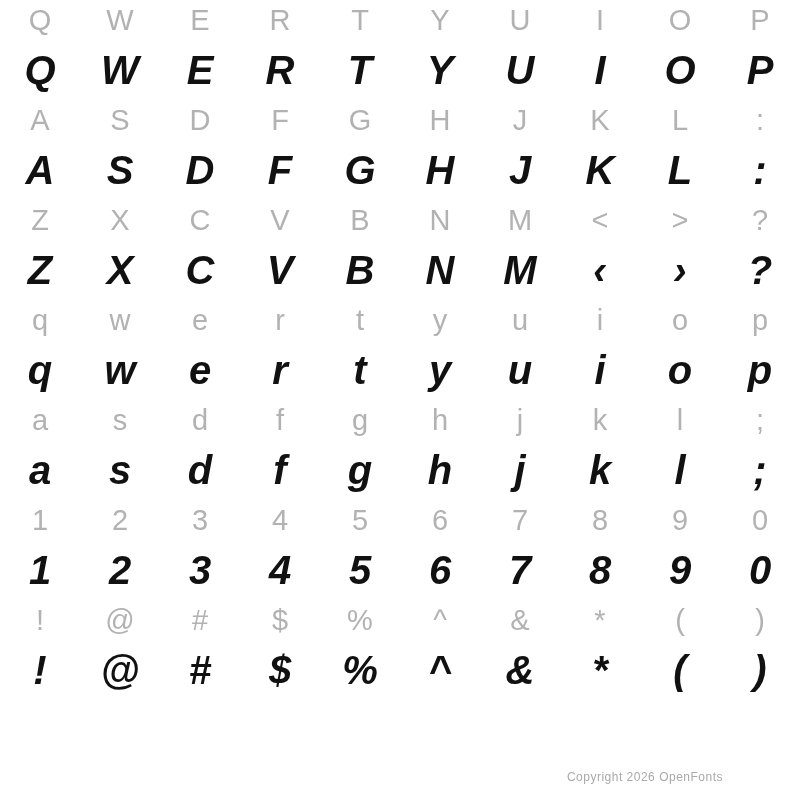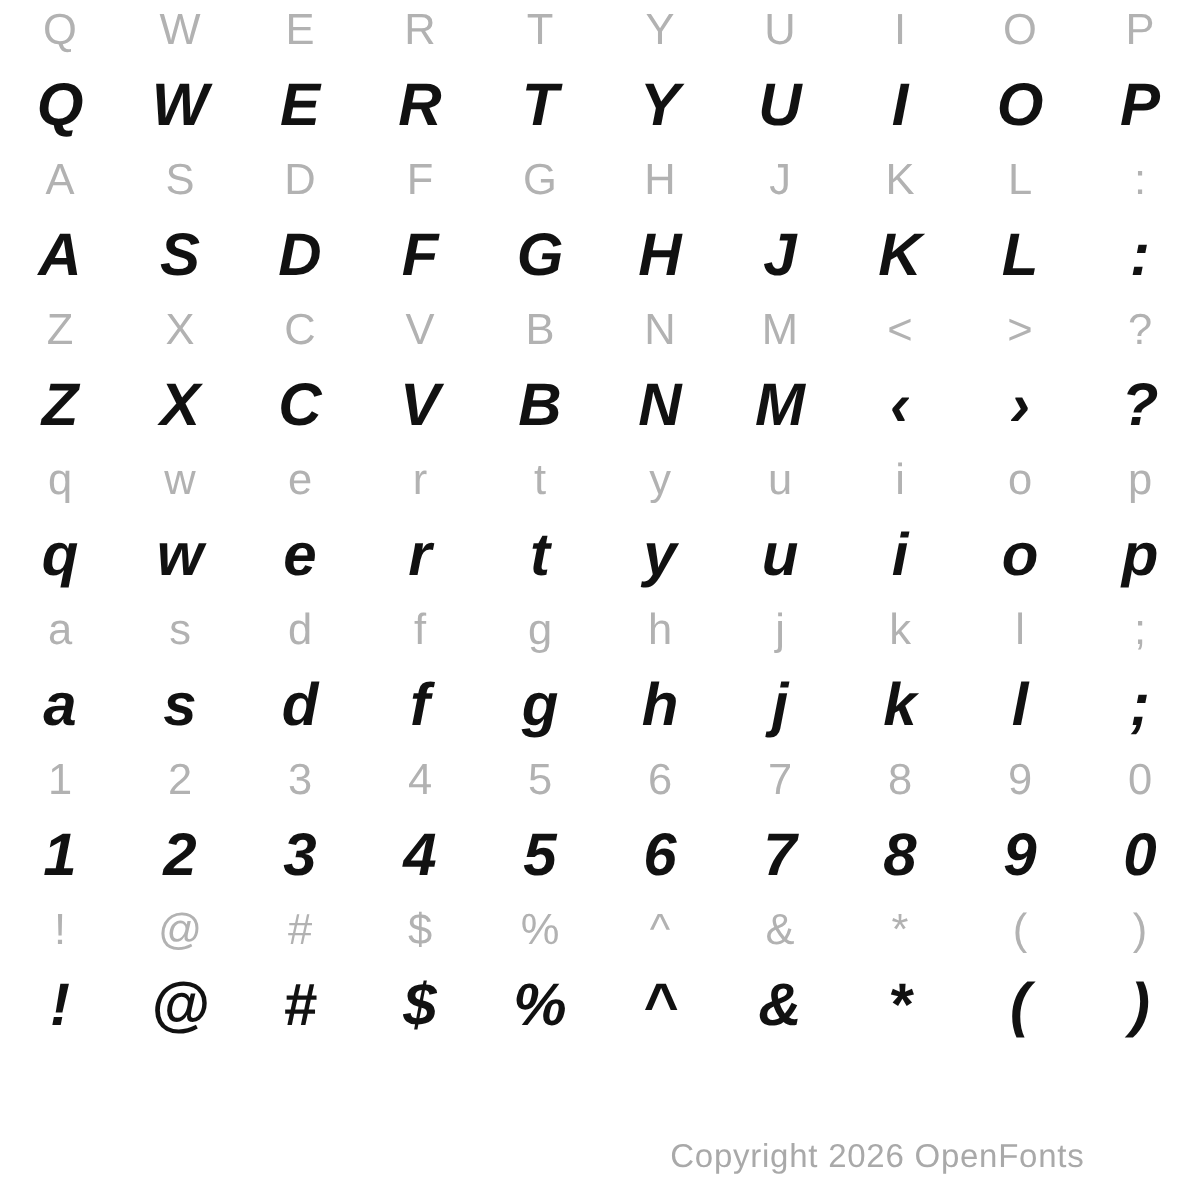--- a/index.html
+++ b/index.html
@@ -49,21 +49,21 @@
   .cell {
     flex: 1 1 0;
     text-align: center;
     line-height: 1;
     white-space: pre;
   }
   .footer {
     position: absolute;
     right: 77px;
     bottom: 16px;
-    font-size: 22px;
+    font-size: 12px;
     font-weight: 400;
     color: var(--footer-gray, #a9a9a9);
     letter-spacing: 0.5px;
   }
 </style>
 </head>
 <body>
 
 <div class="canvas">
   <div class="sheet">

